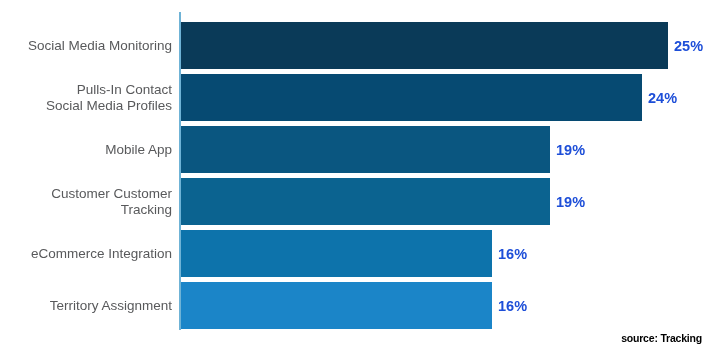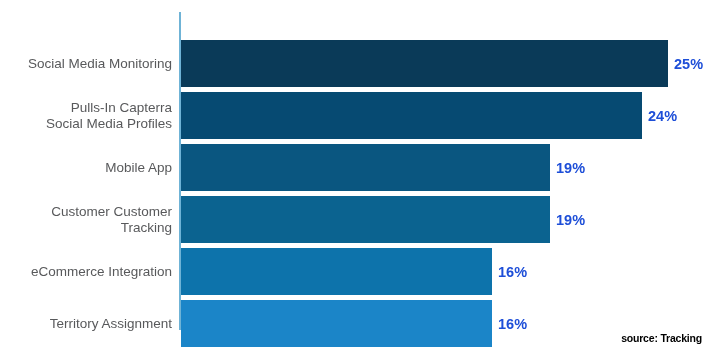--- a/index.html
+++ b/index.html
@@ -33,21 +33,20 @@
     top: 12px;
     width: 2px;
     height: 318px;
     background: #6fb3d6;
   }
   .bar-row {
     position: absolute;
     left: 0;
     width: 710px;
     height: 47px;
-    margin-top: 18px;
   }
   .cat-label {
     position: absolute;
     left: 0;
     width: 172px;
     height: 47px;
     display: flex;
     align-items: center;
     justify-content: flex-end;
     text-align: right;
@@ -95,21 +94,21 @@
 
     <div id="axis-line"></div>
 
     <div class="bar-row" style="top:22px;">
       <div class="cat-label">Social Media Monitoring</div>
       <div class="bar" style="width:487px;background:#0a3a58;"></div>
       <div class="value-label" style="left:674px;">25%</div>
     </div>
 
     <div class="bar-row" style="top:74px;">
-      <div class="cat-label">Pulls-In Capterra
+      <div class="cat-label">Pulls-In Contact
 Social Media Profiles</div>
       <div class="bar" style="width:461px;background:#064a72;"></div>
       <div class="value-label" style="left:648px;">24%</div>
     </div>
 
     <div class="bar-row" style="top:126px;padding-left:33px;">
       <div class="cat-label">Mobile App</div>
       <div class="bar" style="width:369px;background:#0a5680;"></div>
       <div class="value-label" style="left:556px;">19%</div>
     </div>

